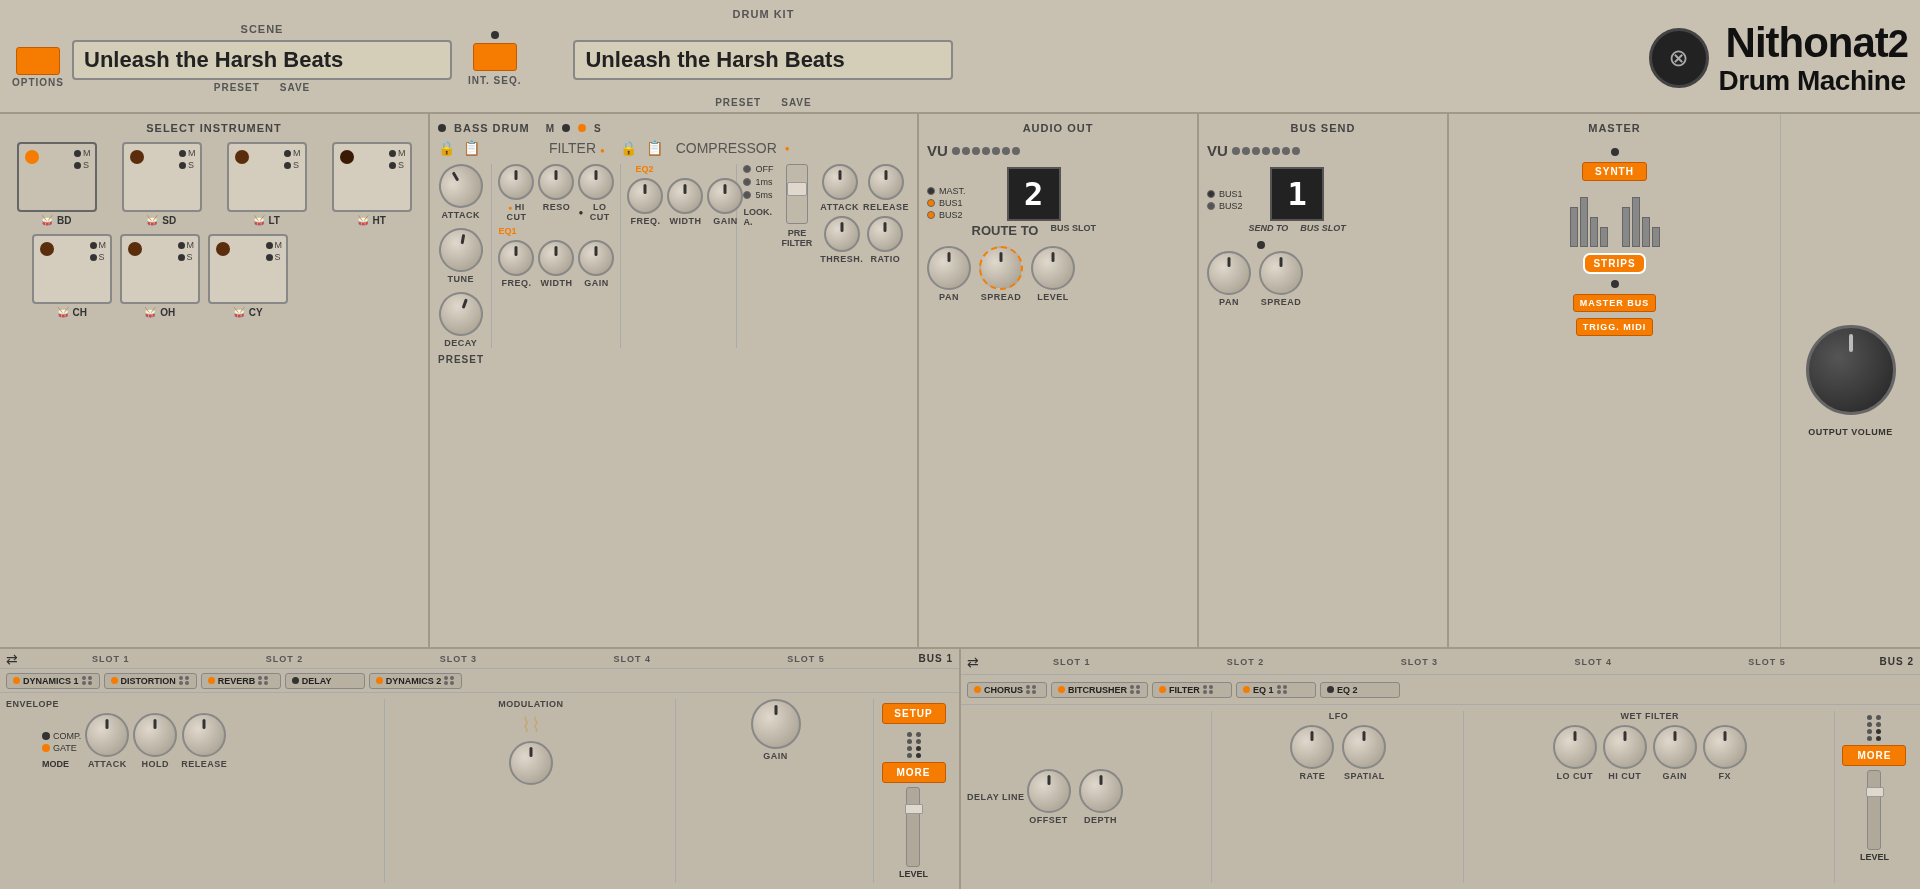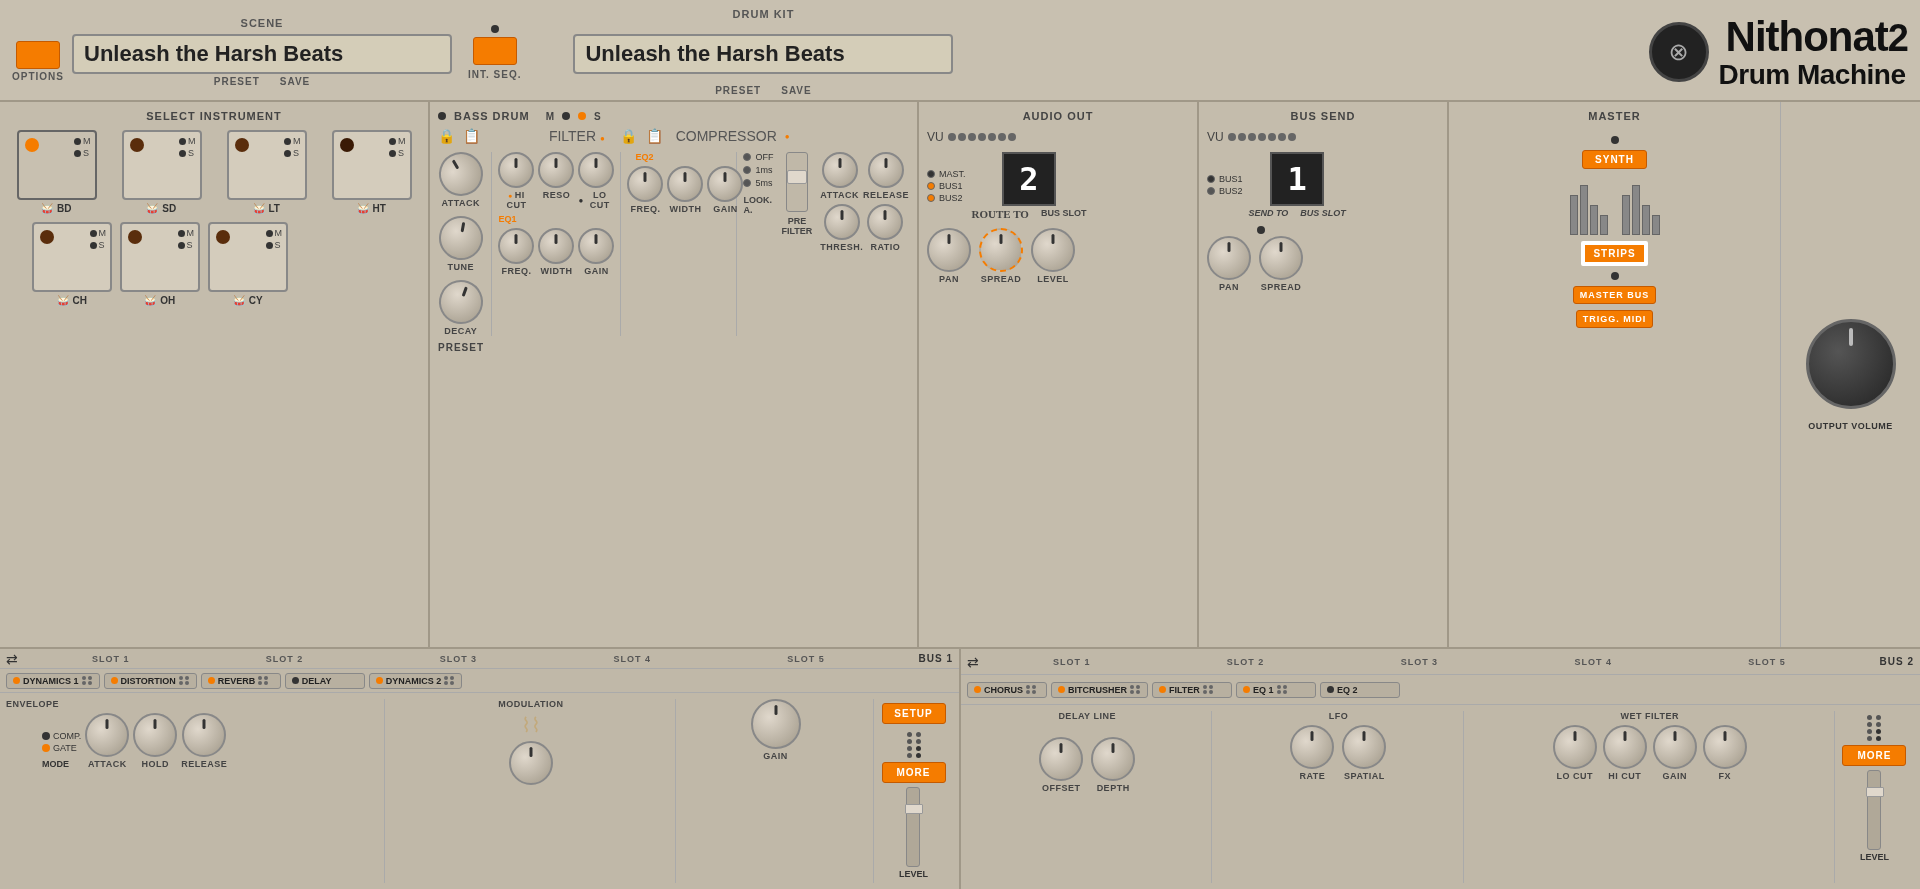--- a/index.html
+++ b/index.html
@@ -365,23 +365,23 @@
     }
 
     .vu-row {
       display: flex;
       align-items: center;
       gap: 4px;
       margin-bottom: 8px;
     }
 
     .vu-label {
-      font-size: 12px;
+      font-size: 15px;
       color: #444;
-      font-weight: normal;
+      font-weight: bold;
     }
 
     .vu-dots {
       display: flex;
       gap: 2px;
     }
 
     .vu-dot {
       width: 8px;
       height: 8px;
@@ -564,22 +564,22 @@
       padding: 3px 12px;
       font-size: 10px;
       font-weight: bold;
       color: #fff;
       cursor: pointer;
       letter-spacing: 1px;
     }
 
     .strips-btn {
       background: #f57c00;
-      border: 4px solid #ffffff;
-      border-radius: 2px;
+      border: 2px solid #ffffff;
+      border-radius: 7px;
       padding: 3px 8px;
       font-size: 10px;
       font-weight: bold;
       color: #fff;
       cursor: pointer;
       letter-spacing: 1px;
     }
 
     .master-bus-btn {
       background: #f57c00;
@@ -701,21 +701,21 @@
         <span>SAVE</span>
       </div>
     </div>
 
     <div style="display:flex;flex-direction:column;align-items:center;gap:4px;padding:0 8px;">
       <div class="top-dot"></div>
       <button class="orange-btn"></button>
       <div style="font-size:10px;font-weight:bold;color:#555;letter-spacing:1px;text-align:center;">INT. SEQ.</div>
     </div>
 
-    <div style="display:flex;flex-direction:column;align-items:center;gap:11px;padding-left:36px;">
+    <div style="display:flex;flex-direction:column;align-items:center;gap:17px;padding-left:36px;">
       <div class="section-label">DRUM KIT</div>
       <div class="preset-display">
         <span>Unleash the Harsh Beats</span>
       </div>
       <div style="display:flex;gap:20px;font-size:10px;font-weight:bold;color:#555;letter-spacing:1px;">
         <span>PRESET</span>
         <span>SAVE</span>
       </div>
     </div>
 
@@ -986,21 +986,21 @@
               <span>BUS1</span>
             </div>
           <div class="radio-item">
               <div class="radio-dot" style="background:#f57c00;"></div>
               <span>BUS2</span>
             </div>
         </div>
         <div style="display:flex;flex-direction:column;align-items:center;gap:2px;">
           <div class="bus-number-display">2</div>
           <div style="display:flex;gap:12px;">
-            <span style="font-size:11px;font-weight:bold;color:#444;font-family:Liberation Serif, serif;">ROUTE TO</span>
+            <span style="font-size:13px;font-weight:bold;color:#444;">ROUTE TO</span>
             <span style="font-size:9px;font-weight:bold;color:#444;">BUS SLOT</span>
           </div>
         </div>
       </div>
 
       <div class="knobs-row">
         <div class="knob-group">
           <div class="knob"></div>
           <div class="knob-label">PAN</div>
         </div>
@@ -1301,21 +1301,21 @@
           </div>
         </div>
         <div class="effect-chip">
           <div class="chip-dot"></div>
           <span>EQ 2</span>
         </div>
       </div>
 
       <div class="effects-bottom">
 
-        <div style="flex:1;display:flex;flex-direction:column;align-items:center;gap:16px;">
+        <div style="flex:1;display:flex;flex-direction:row;align-items:center;gap:2px;">
           <div class="effect-sub-title">DELAY LINE</div>
           <div style="display:flex;gap:8px;">
             <div class="knob-group">
               <div class="knob"></div>
               <div class="knob-label">OFFSET</div>
             </div>
             <div class="knob-group">
               <div class="knob"></div>
               <div class="knob-label">DEPTH</div>
             </div>

